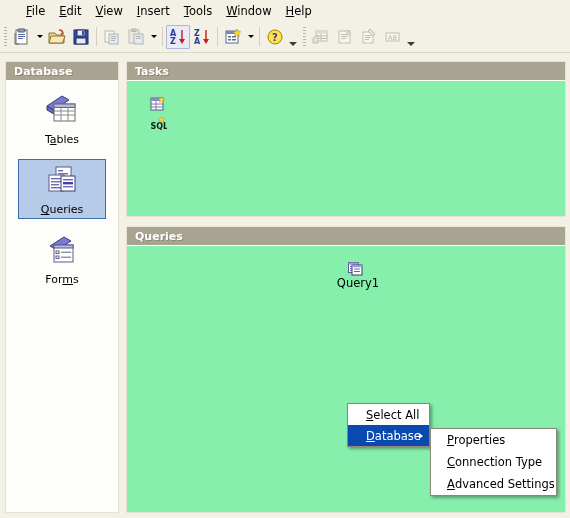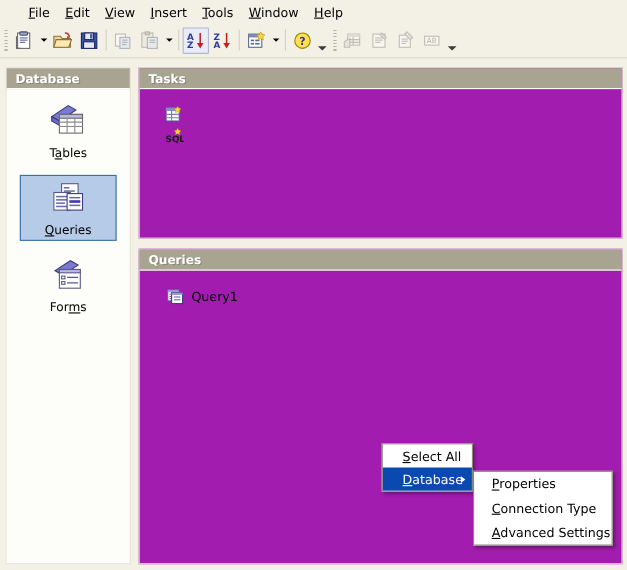--- a/index.html
+++ b/index.html
@@ -146,21 +146,21 @@
   .side-item .icon-wrap {
     height: 36px;
     display: flex;
     align-items: center;
     justify-content: center;
   }
 
   
   .panel {
     position: absolute;
-    background: #a21caf;
+    background: #86efac;
     border: 1px solid #e6e3d2;
     box-sizing: border-box;
   }
   #tasks-panel {
     left: 126px; top: 61px;
     width: 440px; height: 156px;
   }
   #queries-panel {
     left: 126px; top: 226px;
     width: 440px; height: 287px;
@@ -186,20 +186,21 @@
   .task-row .tl-text u { text-decoration: underline; }
 
   .query-list {
     padding: 16px 0 0 24px;
   }
   .query-row {
     display: flex;
     align-items: center;
     height: 16px;
     margin-bottom: 2px;
+    flex-direction: column;
   }
   .query-row .q-icon {
     width: 16px; height: 15px;
     margin-right: 5px;
     display: flex; align-items: center; justify-content: center;
   }
   .query-row .q-label {
     font-size: 11.5px;
     line-height: 14px;
     padding: 0 2px;

